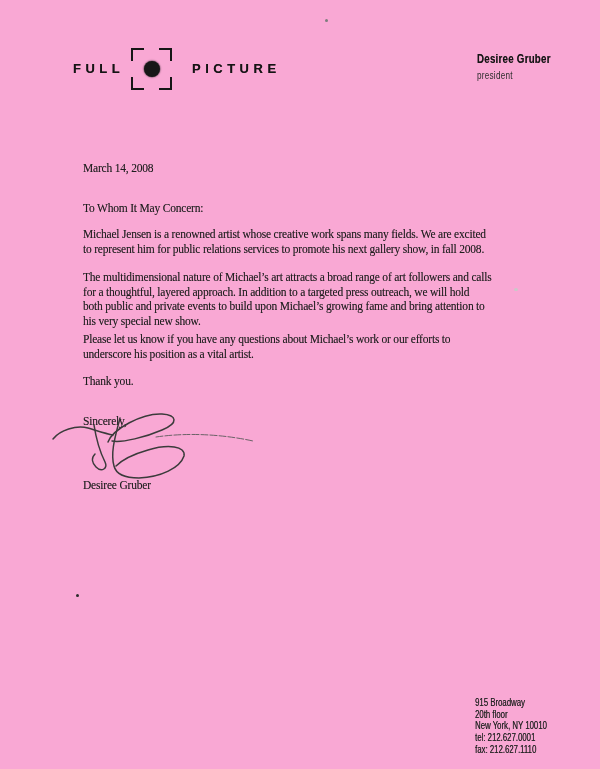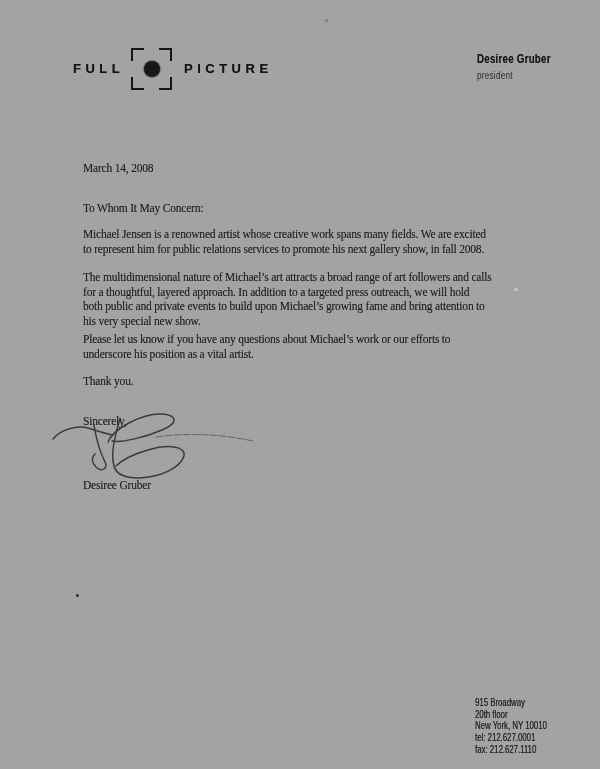--- a/index.html
+++ b/index.html
@@ -1,36 +1,36 @@
 <!DOCTYPE html>
 <html><head>
 <meta charset="utf-8">
 <style>
   html,body{margin:0;padding:0;background:#e8e8e8;}
   .page{
     position:relative;
     width:600px;height:769px;
-    background:#a3a3a3;
+    background:#f9a8d4;
     overflow:hidden;
     font-family:"Liberation Serif","DejaVu Serif",serif;
     color:#222;
   }
   .abs{position:absolute;}
 
   
   .logo{left:72px;top:48px;width:240px;height:44px;}
   .logo-word{
     position:absolute;top:13px;
     font-family:"Liberation Sans","DejaVu Sans",sans-serif;
     font-weight:800;font-size:13px;letter-spacing:4.5px;
     color:#141414;white-space:nowrap;
     text-shadow:0 0 .4px rgba(0,0,0,.55);
   }
   .logo-word.full{left:1px;}
-  .logo-word.picture{left:112px;}
+  .logo-word.picture{left:120px;}
   .viewfinder{position:absolute;left:59px;top:0;width:41px;height:42px;}
   .vf-corner{position:absolute;width:11px;height:11px;border:0 solid #161616;}
   .vf-tl{left:0;top:0;border-left-width:2.5px;border-top-width:2.5px;}
   .vf-tr{right:0;top:0;border-right-width:2.5px;border-top-width:2.5px;}
   .vf-bl{left:0;bottom:0;border-left-width:2.5px;border-bottom-width:2.5px;}
   .vf-br{right:0;bottom:0;border-right-width:2.5px;border-bottom-width:2.5px;}
   .vf-dot{
     position:absolute;left:50%;top:50%;width:16px;height:16px;
     margin:-8px 0 0 -8px;border-radius:50%;
     background:#171717;box-shadow:0 0 1.5px 0.5px rgba(20,20,20,.65);

